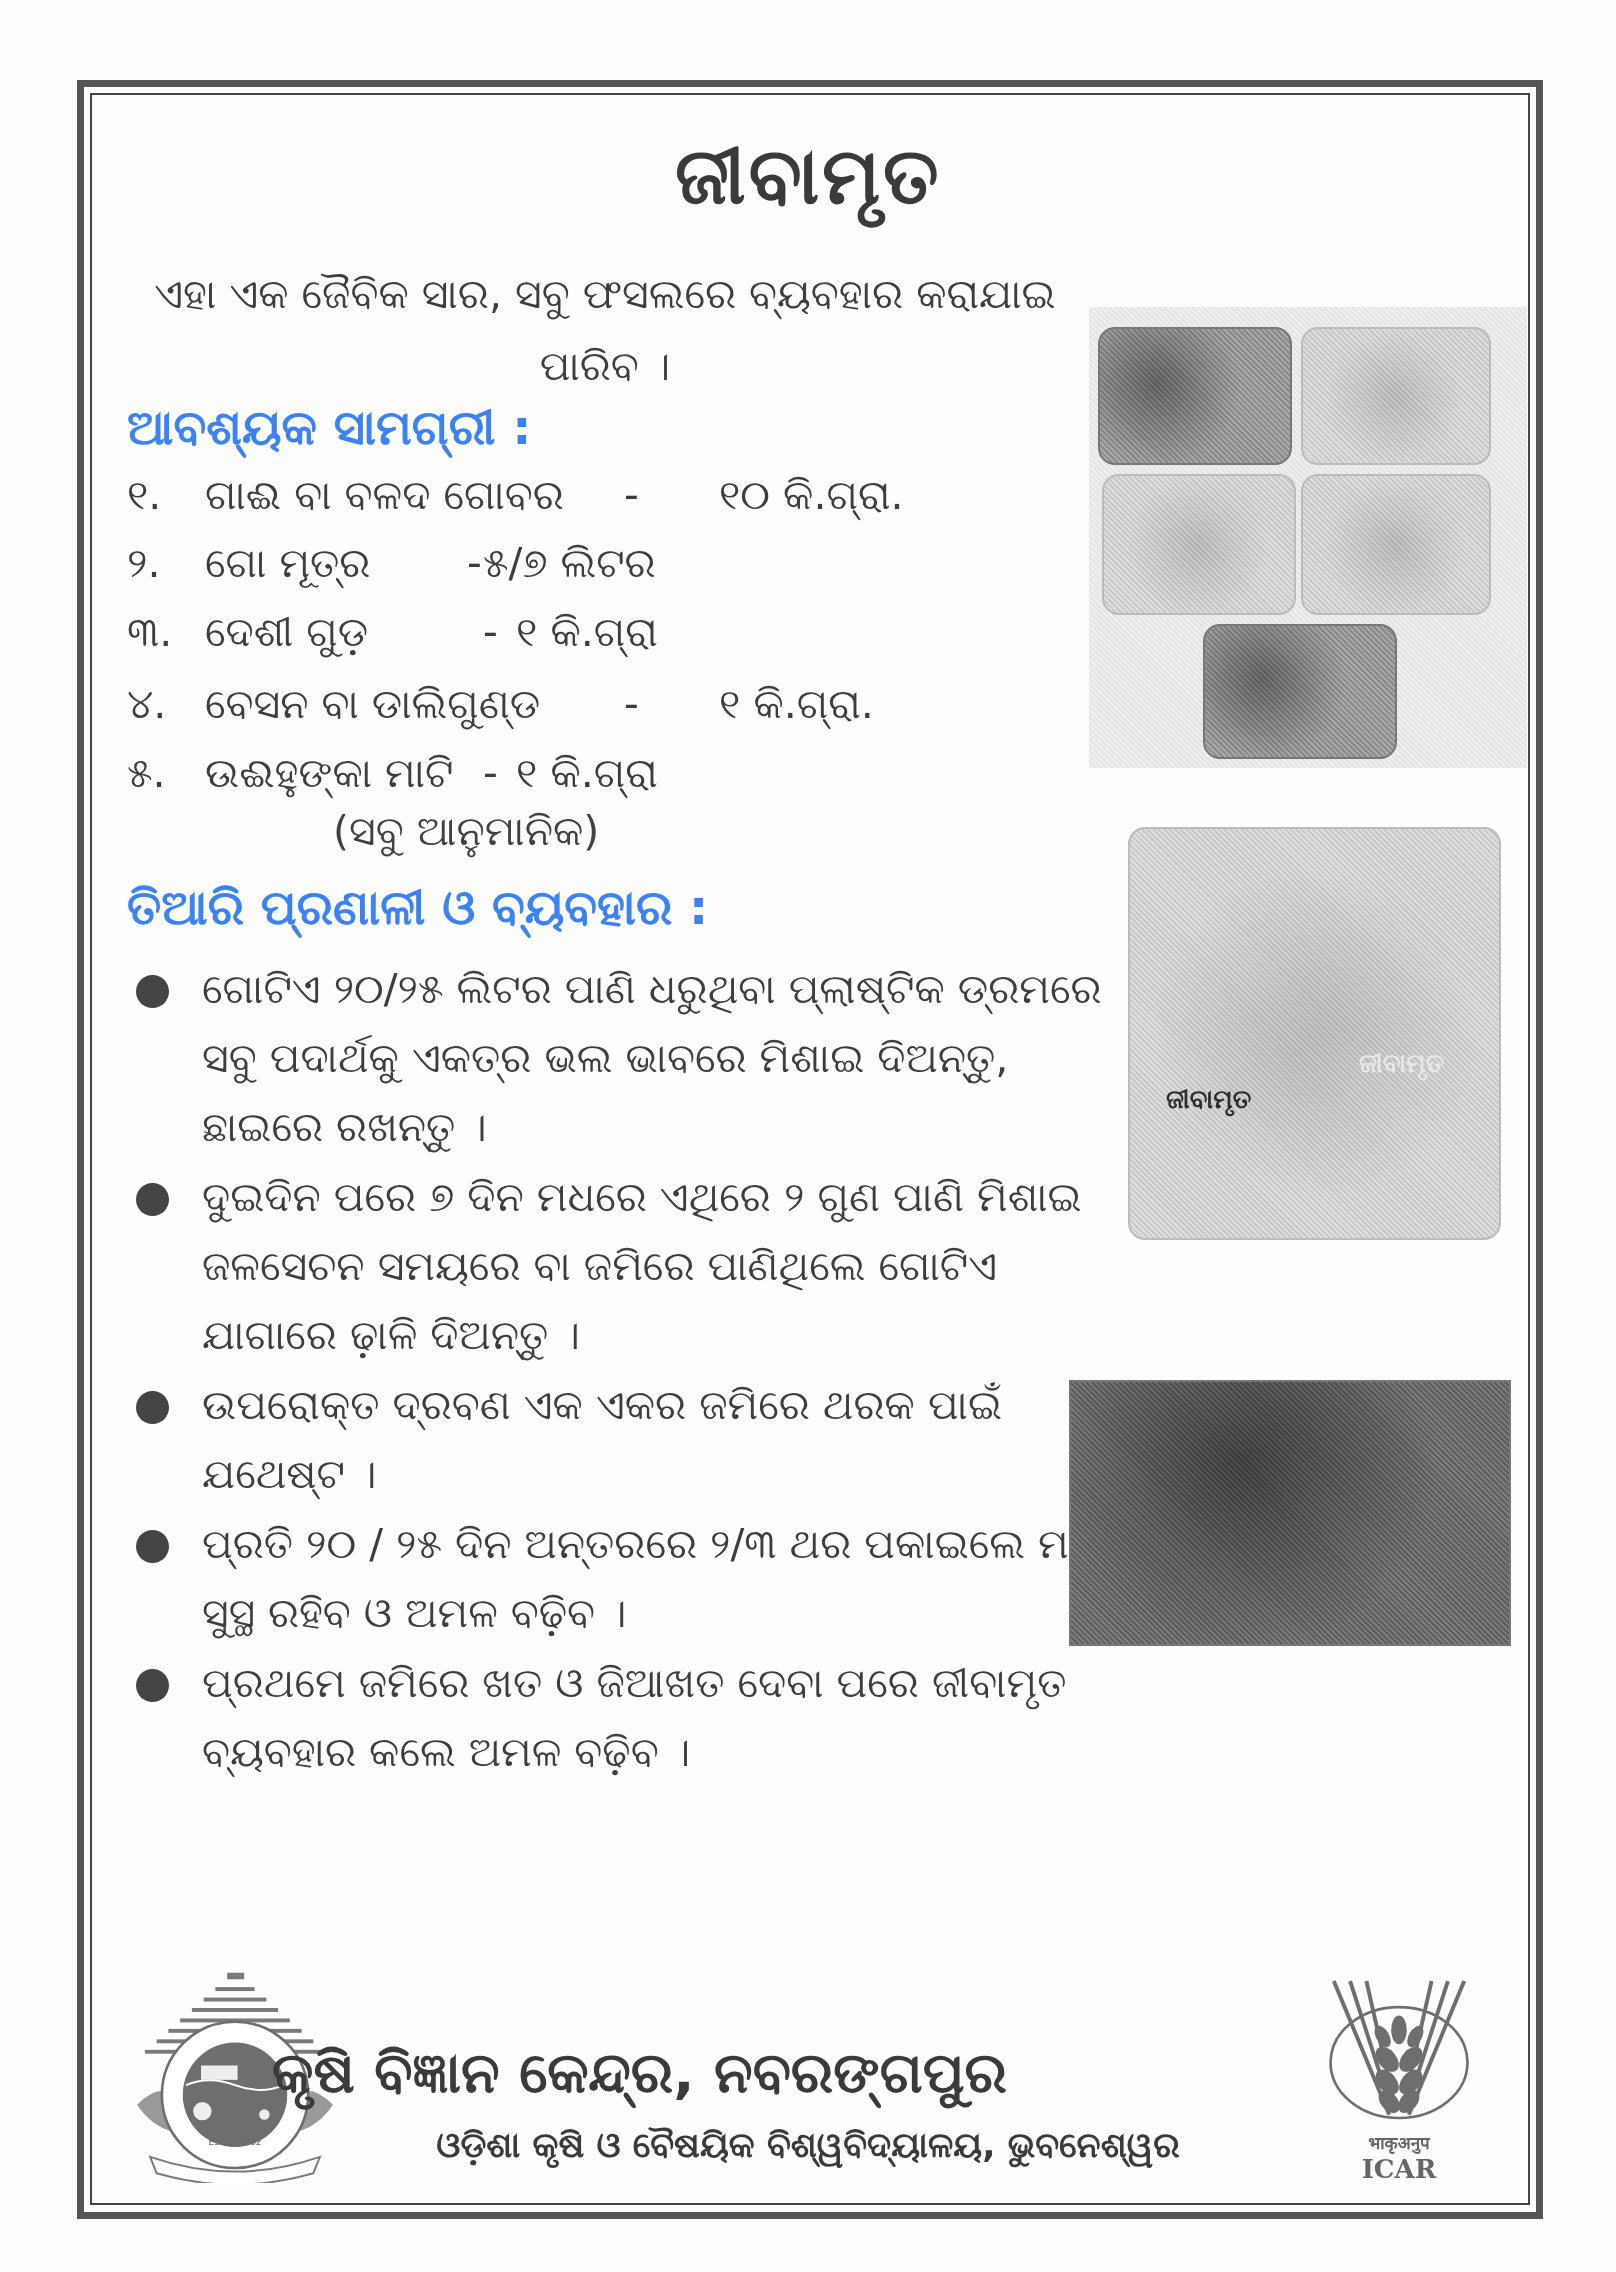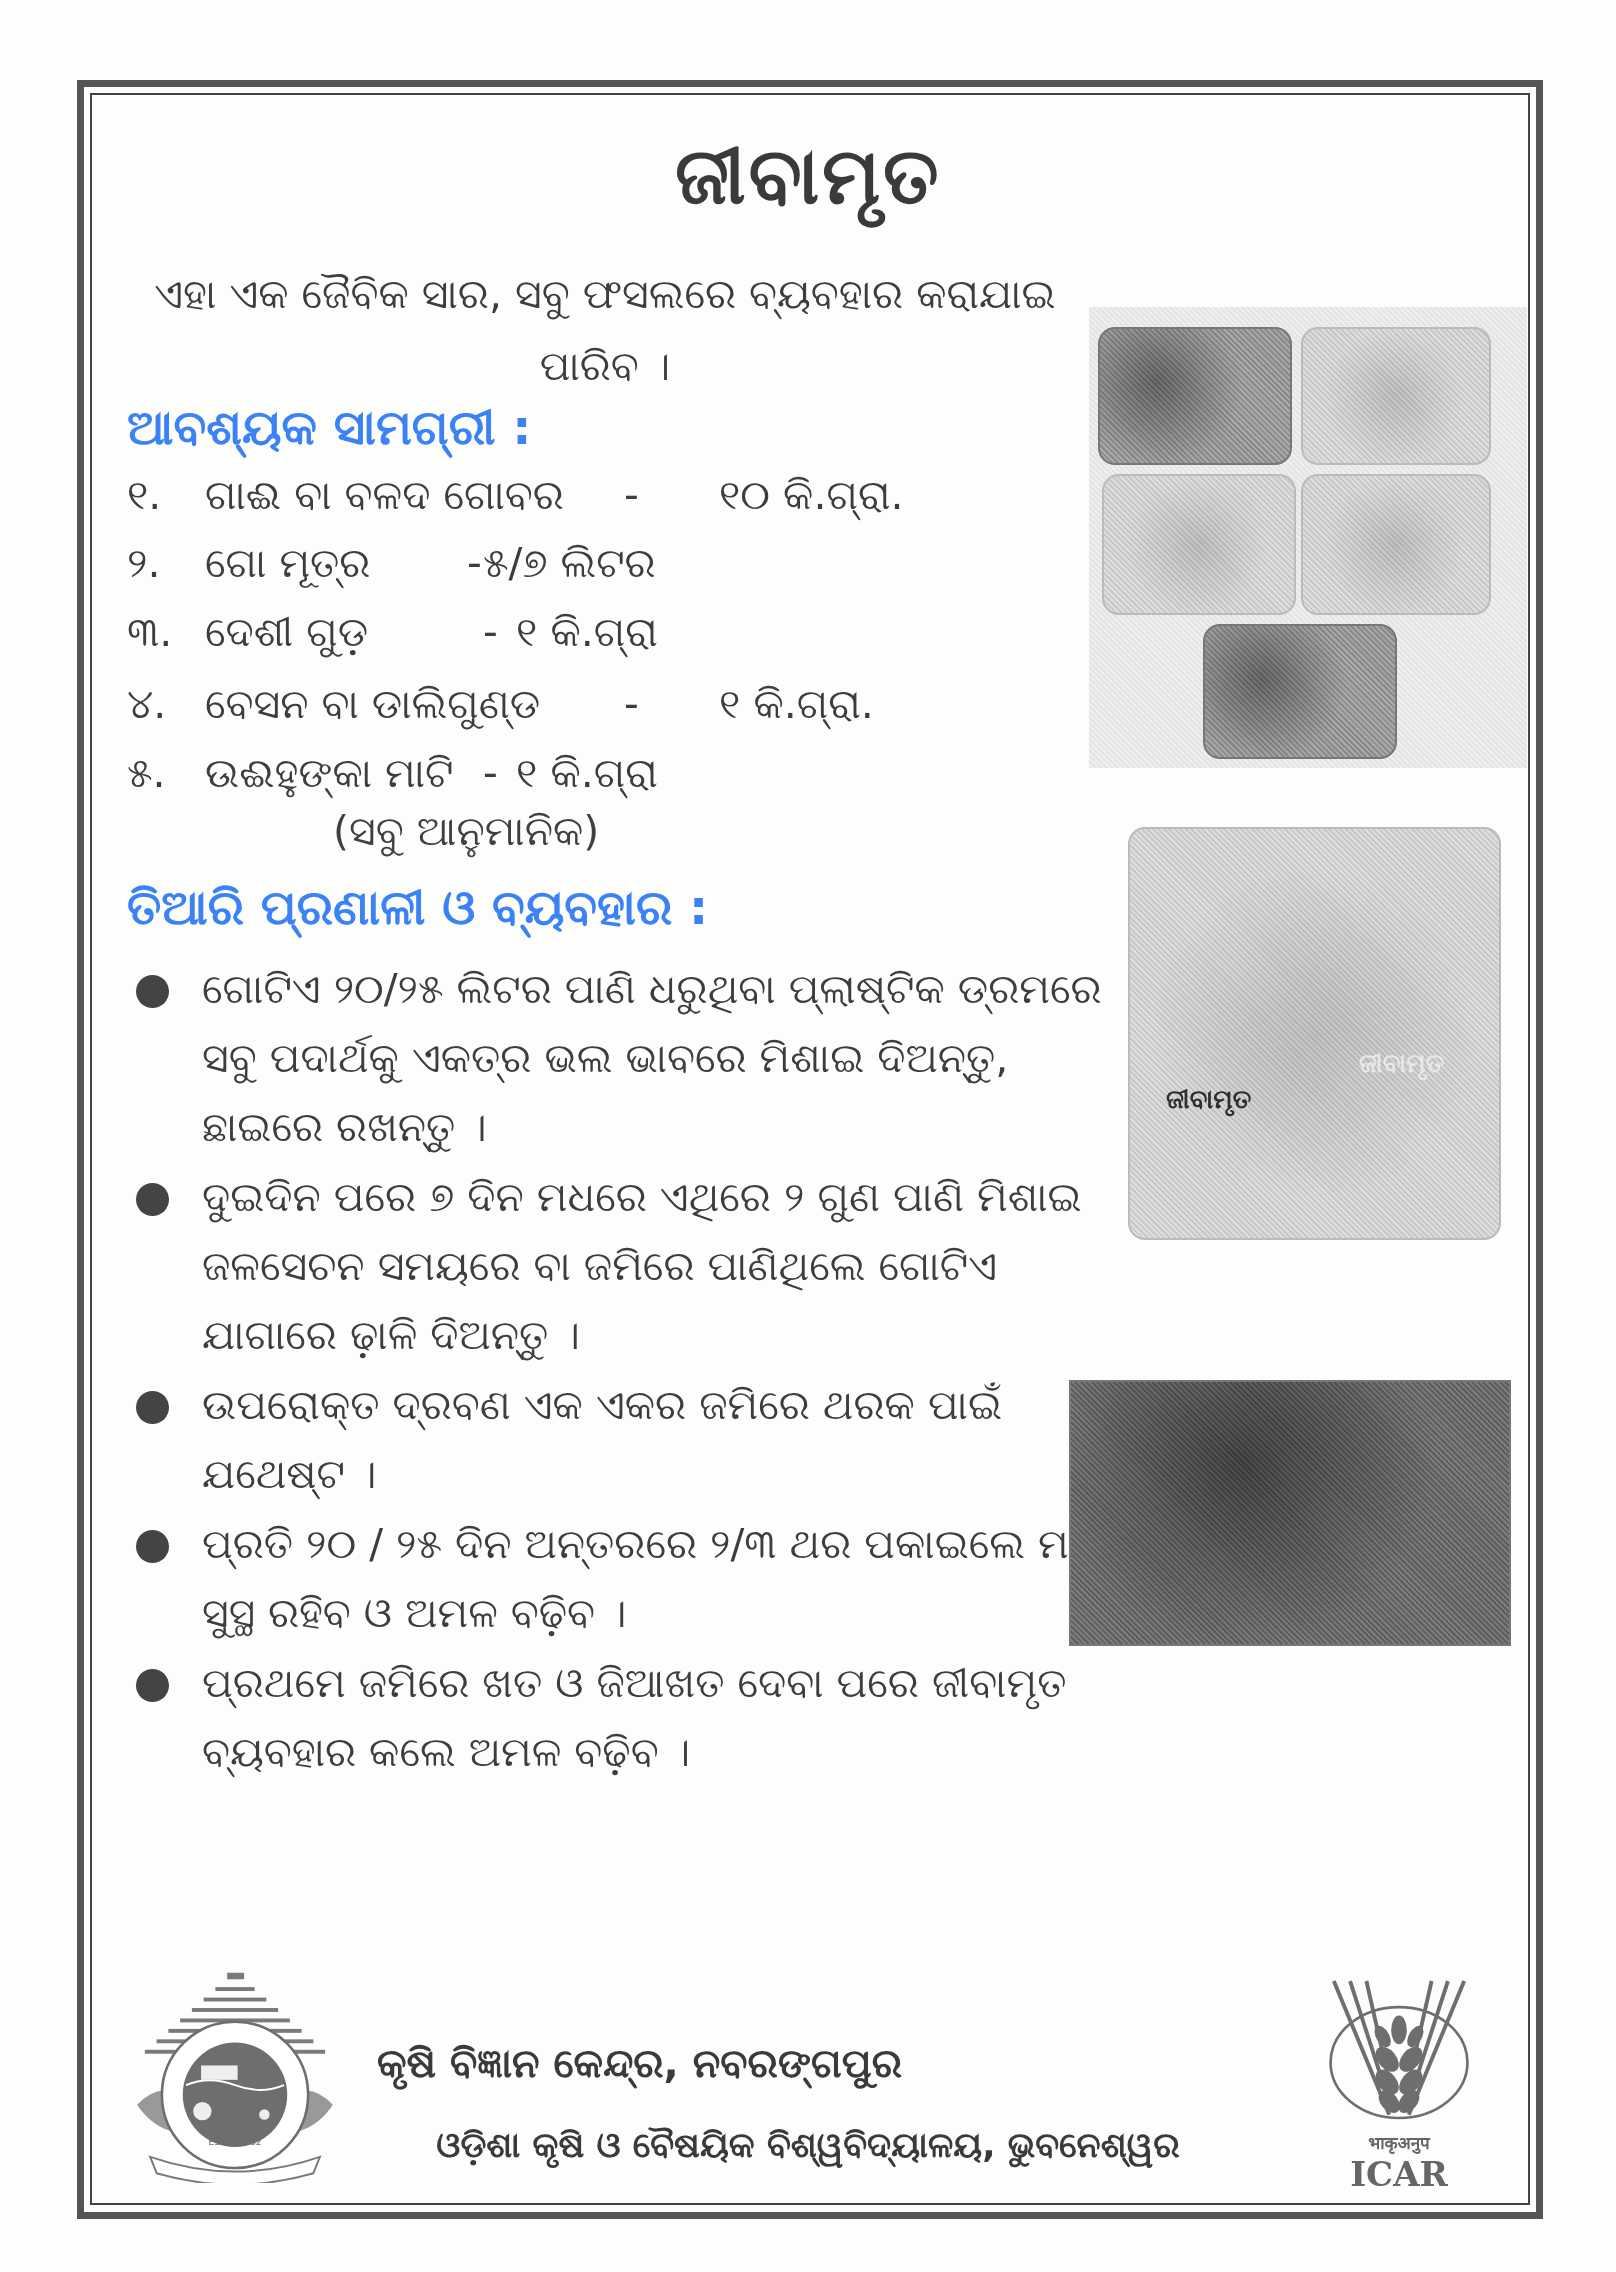--- a/index.html
+++ b/index.html
@@ -63,30 +63,30 @@
   .photo-collage-bg {
     position:absolute; left:1089px; top:307px; width:438px; height:461px;
     background:repeating-linear-gradient(45deg, #e4e4e4 0 2px, #efefef 2px 3.9px);
   }
   .barrel-label {
     position:absolute; font-size:26px; font-weight:bold; color:#2e2e2e;
   }
   .barrel-label.light { color:#e8e8e8; }
   .footer-title {
     position:absolute; left:0; top:2040px; width:1279px; text-align:center;
-    font-size:40px; font-weight:bold; color:#3a3a3a;
+    font-size:56px; font-weight:bold; color:#3a3a3a;
   }
   .footer-sub {
     position:absolute; left:0; top:2125px; width:1616px; text-align:center;
     font-size:35px; font-weight:bold; color:#3a3a3a;
   }
   .logo-ouat { position:absolute; left:124px; top:1961px; width:222px; height:222px; }
   .logo-icar { position:absolute; left:1314px; top:1968px; width:170px; height:222px; }
   .icar-hindi { position:absolute; left:0; top:163px; width:170px; text-align:center; font-size:17px; font-weight:bold; color:#666; }
-  .icar-en { position:absolute; left:0; top:186px; width:170px; text-align:center; font-size:34px; font-weight:bold; color:#666; font-family:"DejaVu Serif", serif; }
+  .icar-en { position:absolute; left:0; top:186px; width:170px; text-align:center; font-size:26px; font-weight:bold; color:#666; font-family:"DejaVu Serif", serif; }
 </style>
 </head>
 <body>
 
 <div class="frame-outer"></div>
 <div class="frame-inner"></div>
 
 <div class="title">ଜୀବାମୃତ</div>
 
 <div class="intro">

